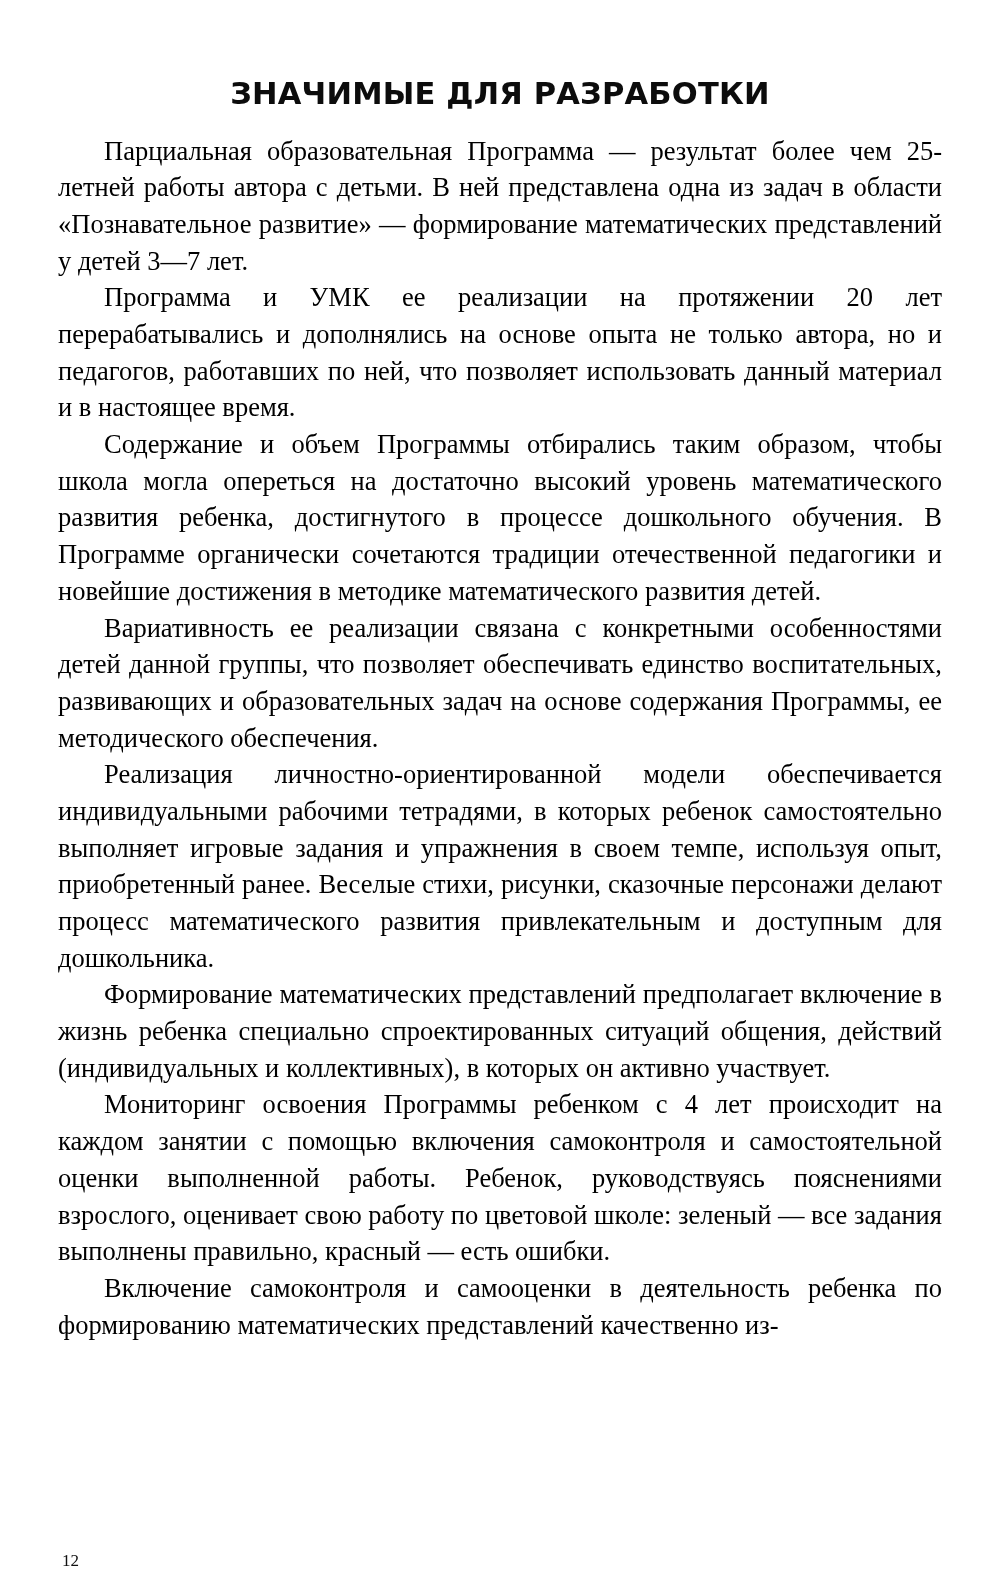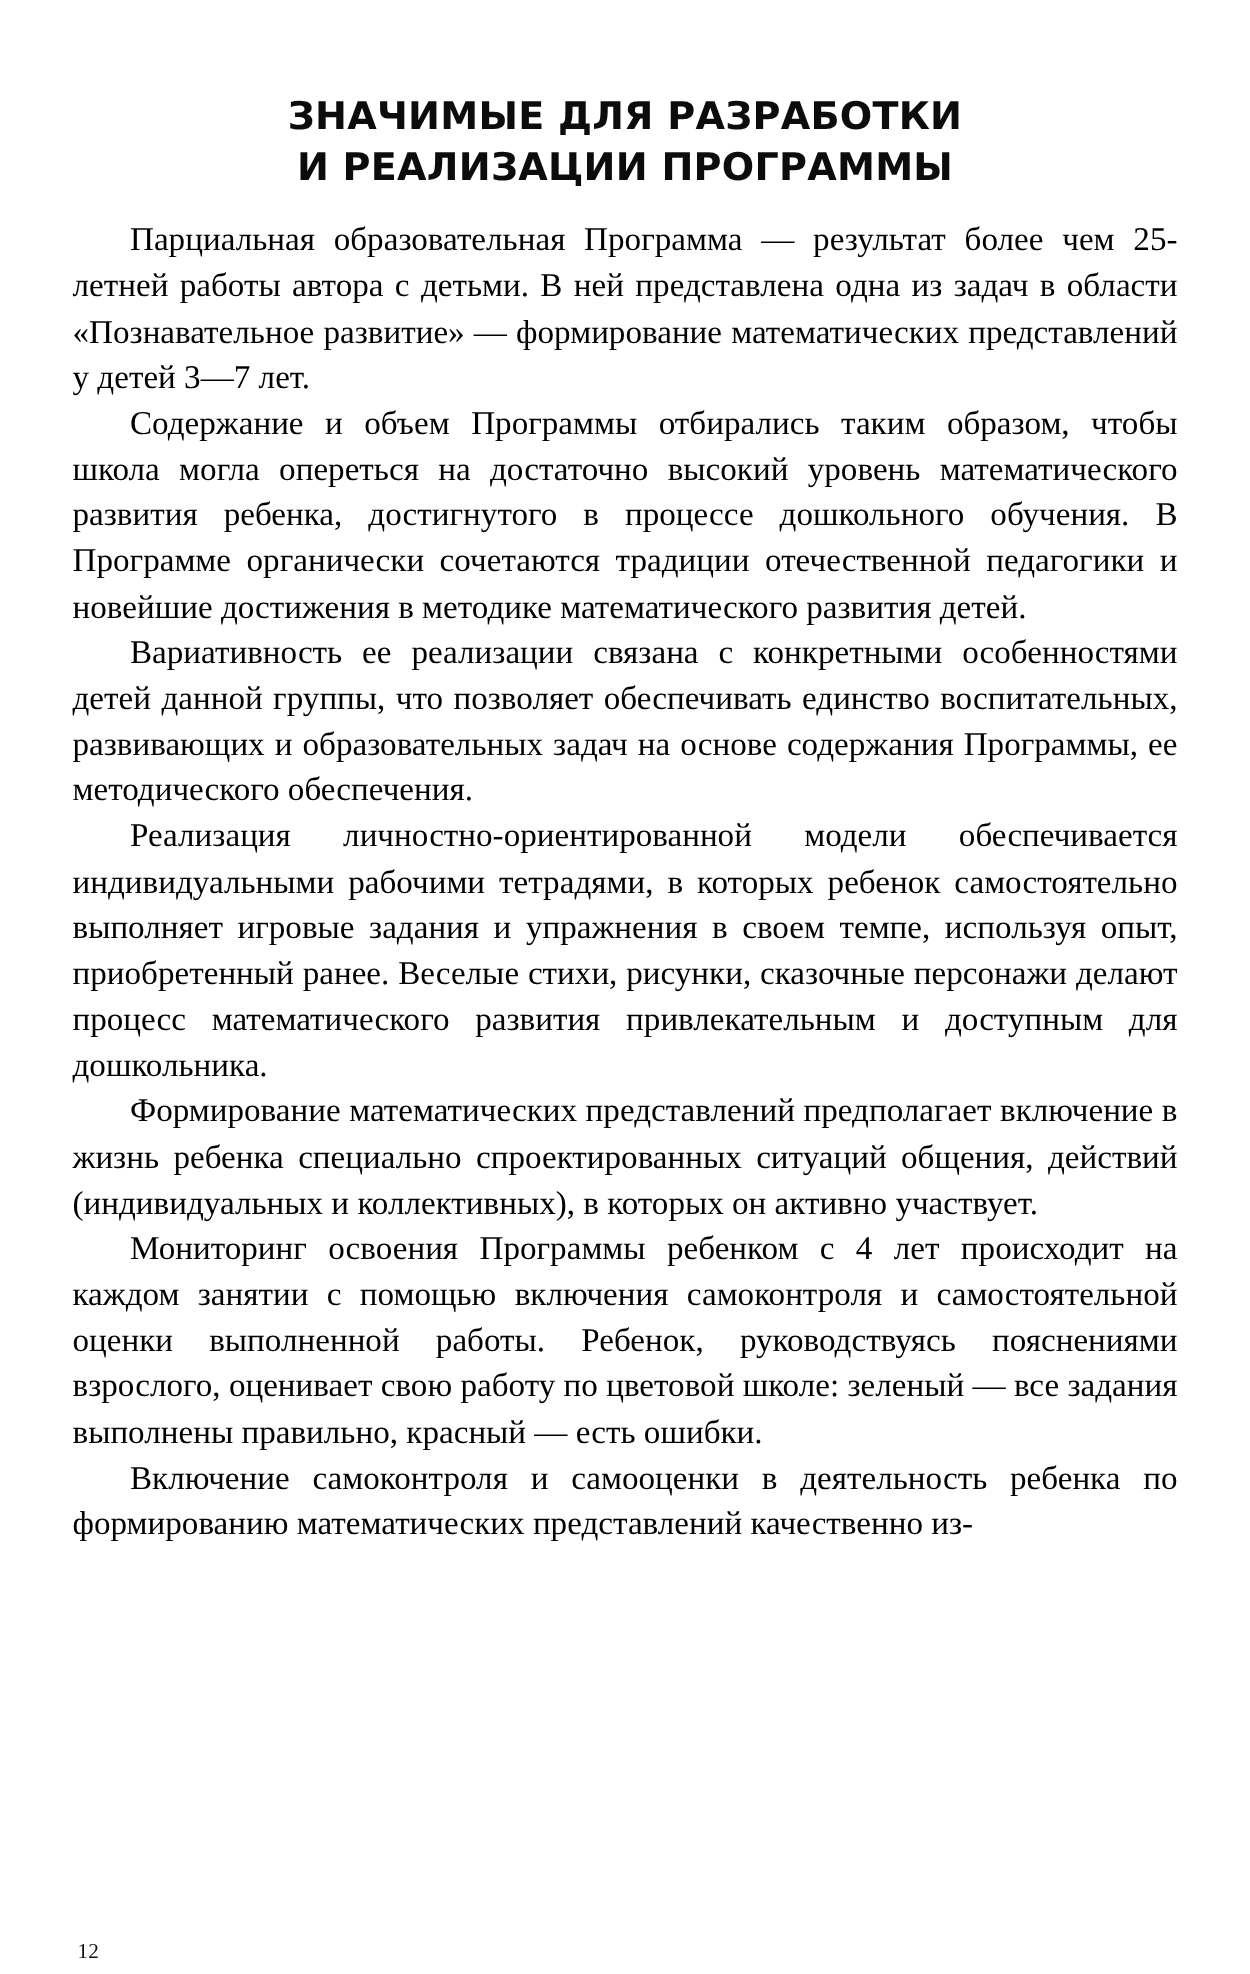--- a/index.html
+++ b/index.html
@@ -60,25 +60,25 @@
     font-family: "Liberation Serif", serif;
   }
 </style>
 </head>
 <body>
 
 <div class="page">
 
   <h1 class="page-title">
     <span class="ln">ЗНАЧИМЫЕ ДЛЯ РАЗРАБОТКИ</span>
-    <span class="ln">И РЕАЛИЗАЦИИ ПРОГРАММЫ</span>
   </h1>
 
   <div class="body-text">
     <p>Парциальная образовательная Программа — результат более чем 25-летней работы автора с детьми. В ней представлена одна из задач в области «Познавательное развитие» — формирование математических представлений у детей 3—7 лет.</p>
+    <p>Программа и УМК ее реализации на протяжении 20 лет перерабатывались и дополнялись на основе опыта не только автора, но и педагогов, работавших по ней, что позволяет использовать данный материал и в настоящее время.</p>
     <p>Содержание и объем Программы отбирались таким образом, чтобы школа могла опереться на достаточно высокий уровень математического развития ребенка, достигнутого в процессе дошкольного обучения. В Программе органически сочетаются традиции отечественной педагогики и новейшие достижения в методике математического развития детей.</p>
     <p>Вариативность ее реализации связана с конкретными особенностями детей данной группы, что позволяет обеспечивать единство воспитательных, развивающих и образовательных задач на основе содержания Программы, ее методического обеспечения.</p>
     <p>Реализация личностно-ориентированной модели обеспечивается индивидуальными рабочими тетрадями, в которых ребенок самостоятельно выполняет игровые задания и упражнения в своем темпе, используя опыт, приобретенный ранее. Веселые стихи, рисунки, сказочные персонажи делают процесс математического развития привлекательным и доступным для дошкольника.</p>
     <p>Формирование математических представлений предполагает включение в жизнь ребенка специально спроектированных ситуаций общения, действий (индивидуальных и коллективных), в которых он активно участвует.</p>
     <p>Мониторинг освоения Программы ребенком с 4 лет происходит на каждом занятии с помощью включения самоконтроля и самостоятельной оценки выполненной работы. Ребенок, руководствуясь пояснениями взрослого, оценивает свою работу по цветовой школе: зеленый — все задания выполнены правильно, красный — есть ошибки.</p>
     <p>Включение самоконтроля и самооценки в деятельность ребенка по формированию математических представлений качественно из-</p>
   </div>
 
   <div class="page-number">12</div>
 

